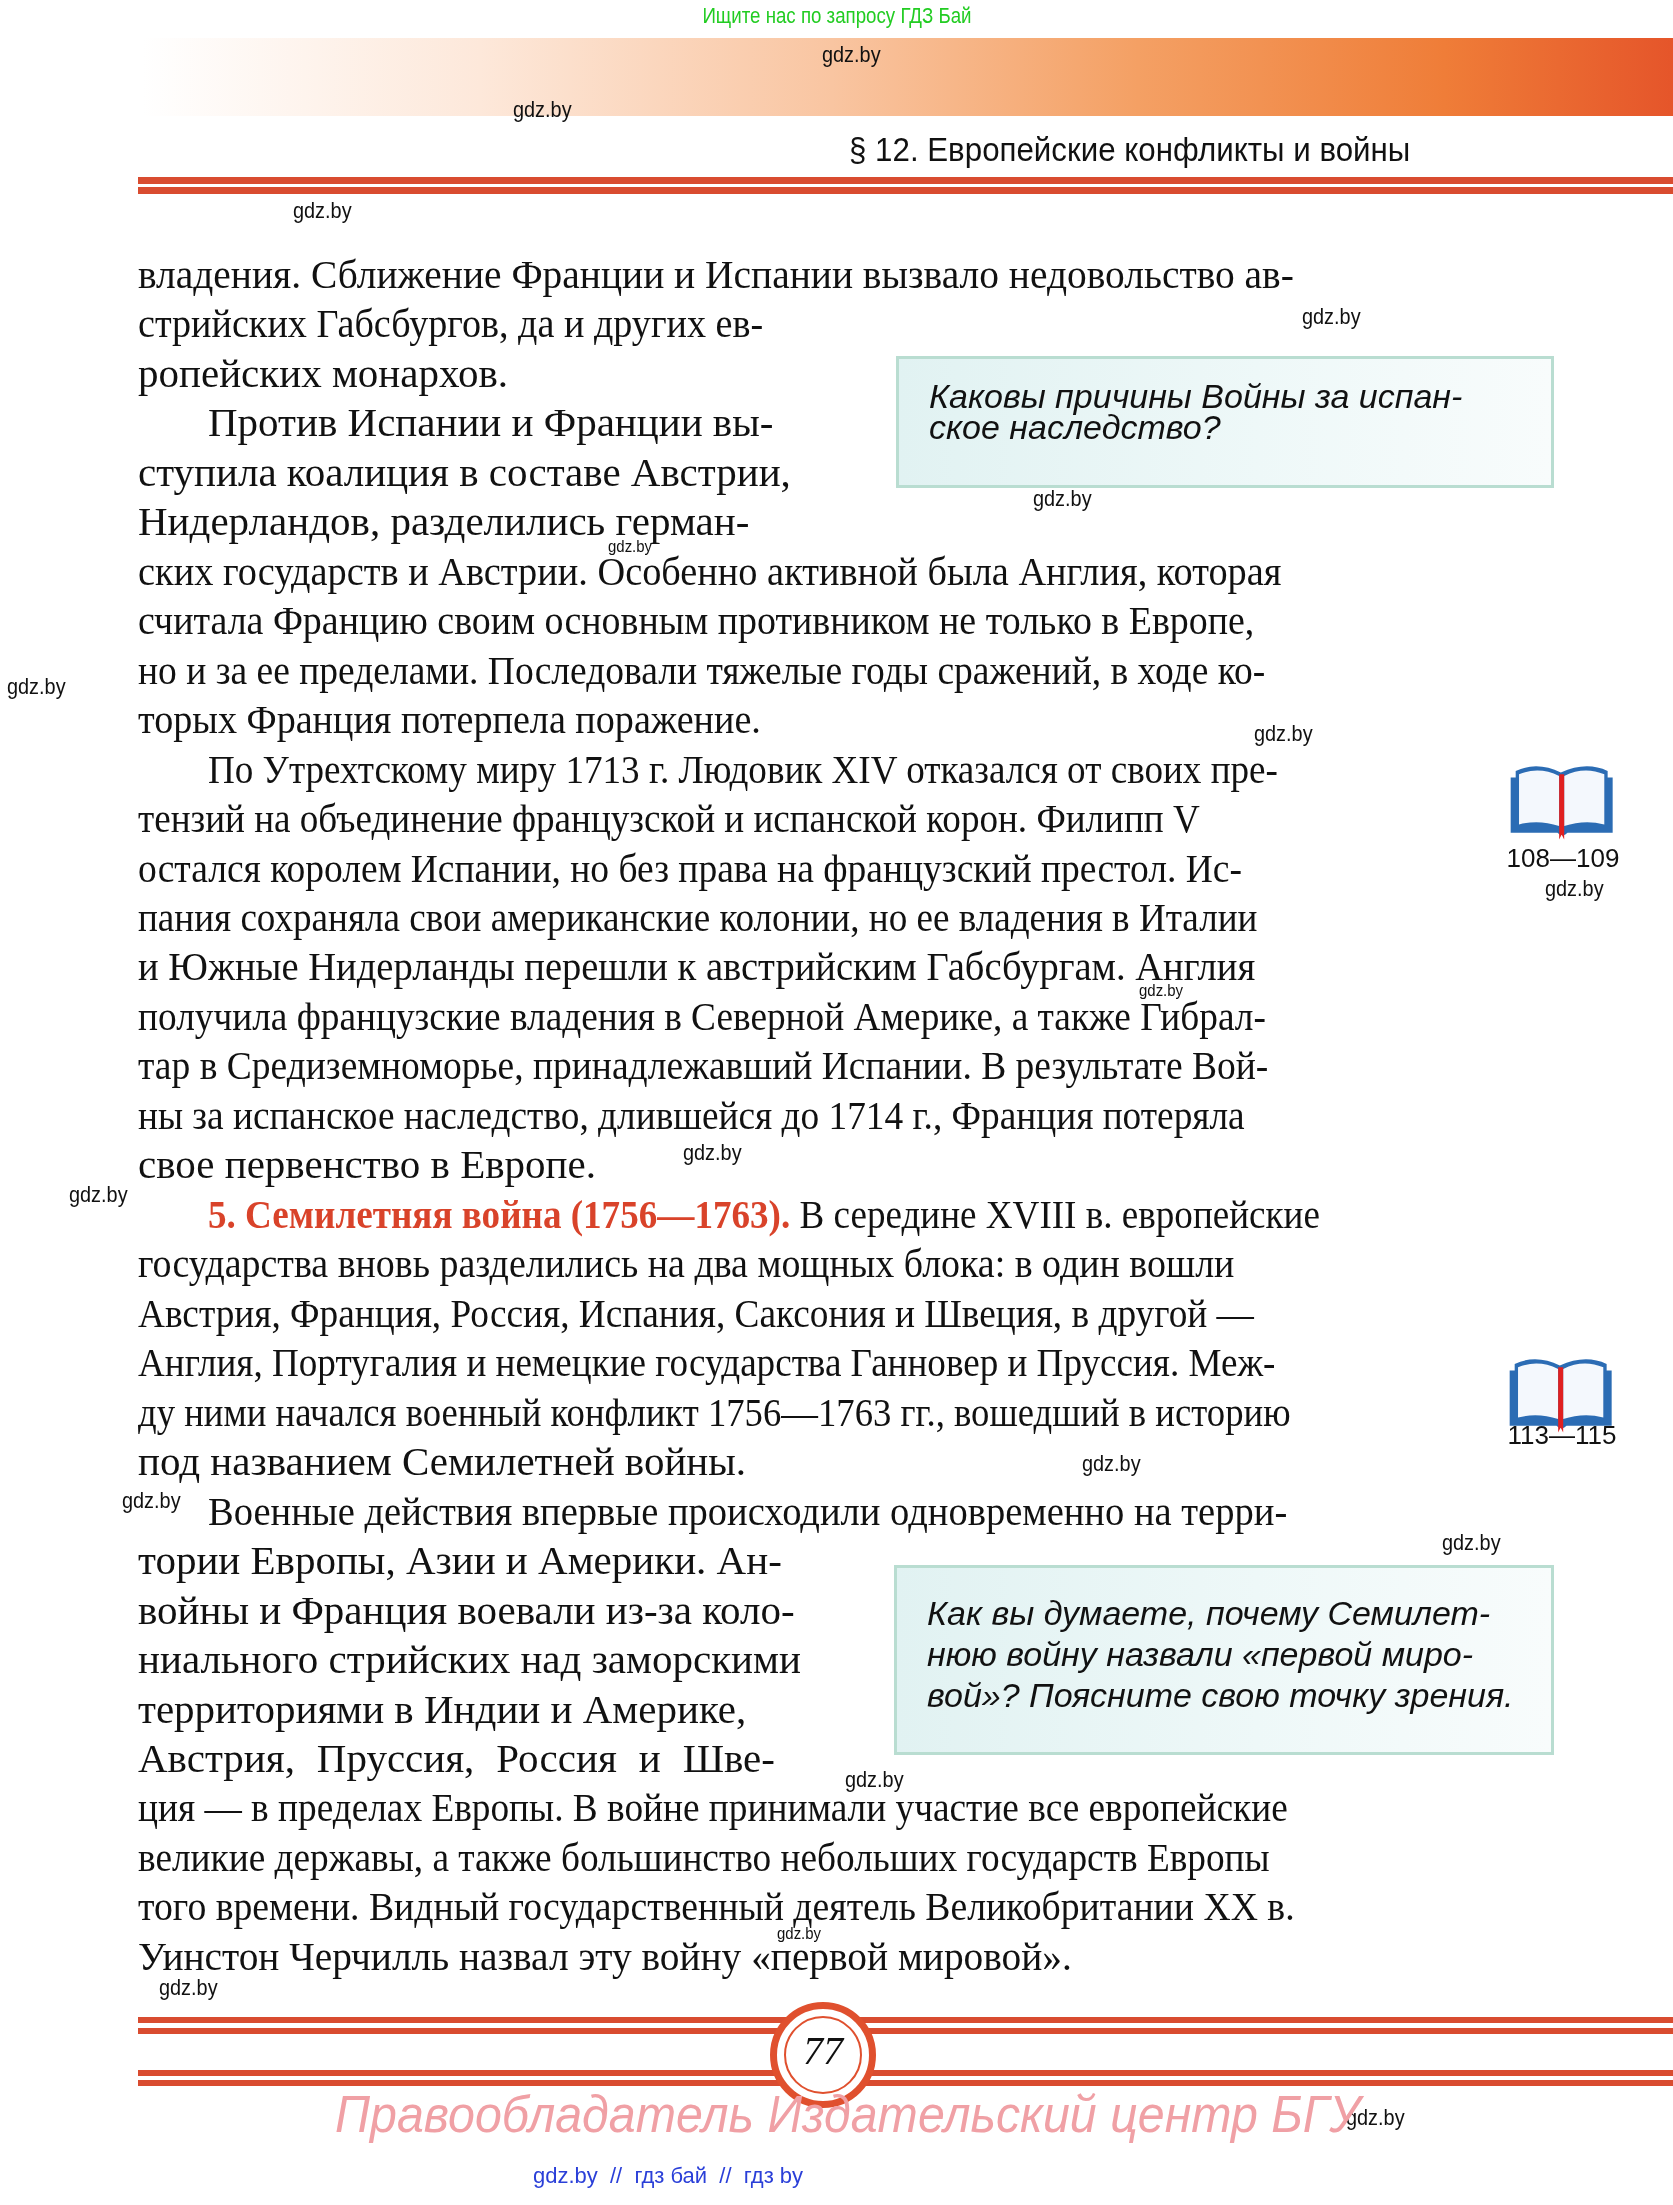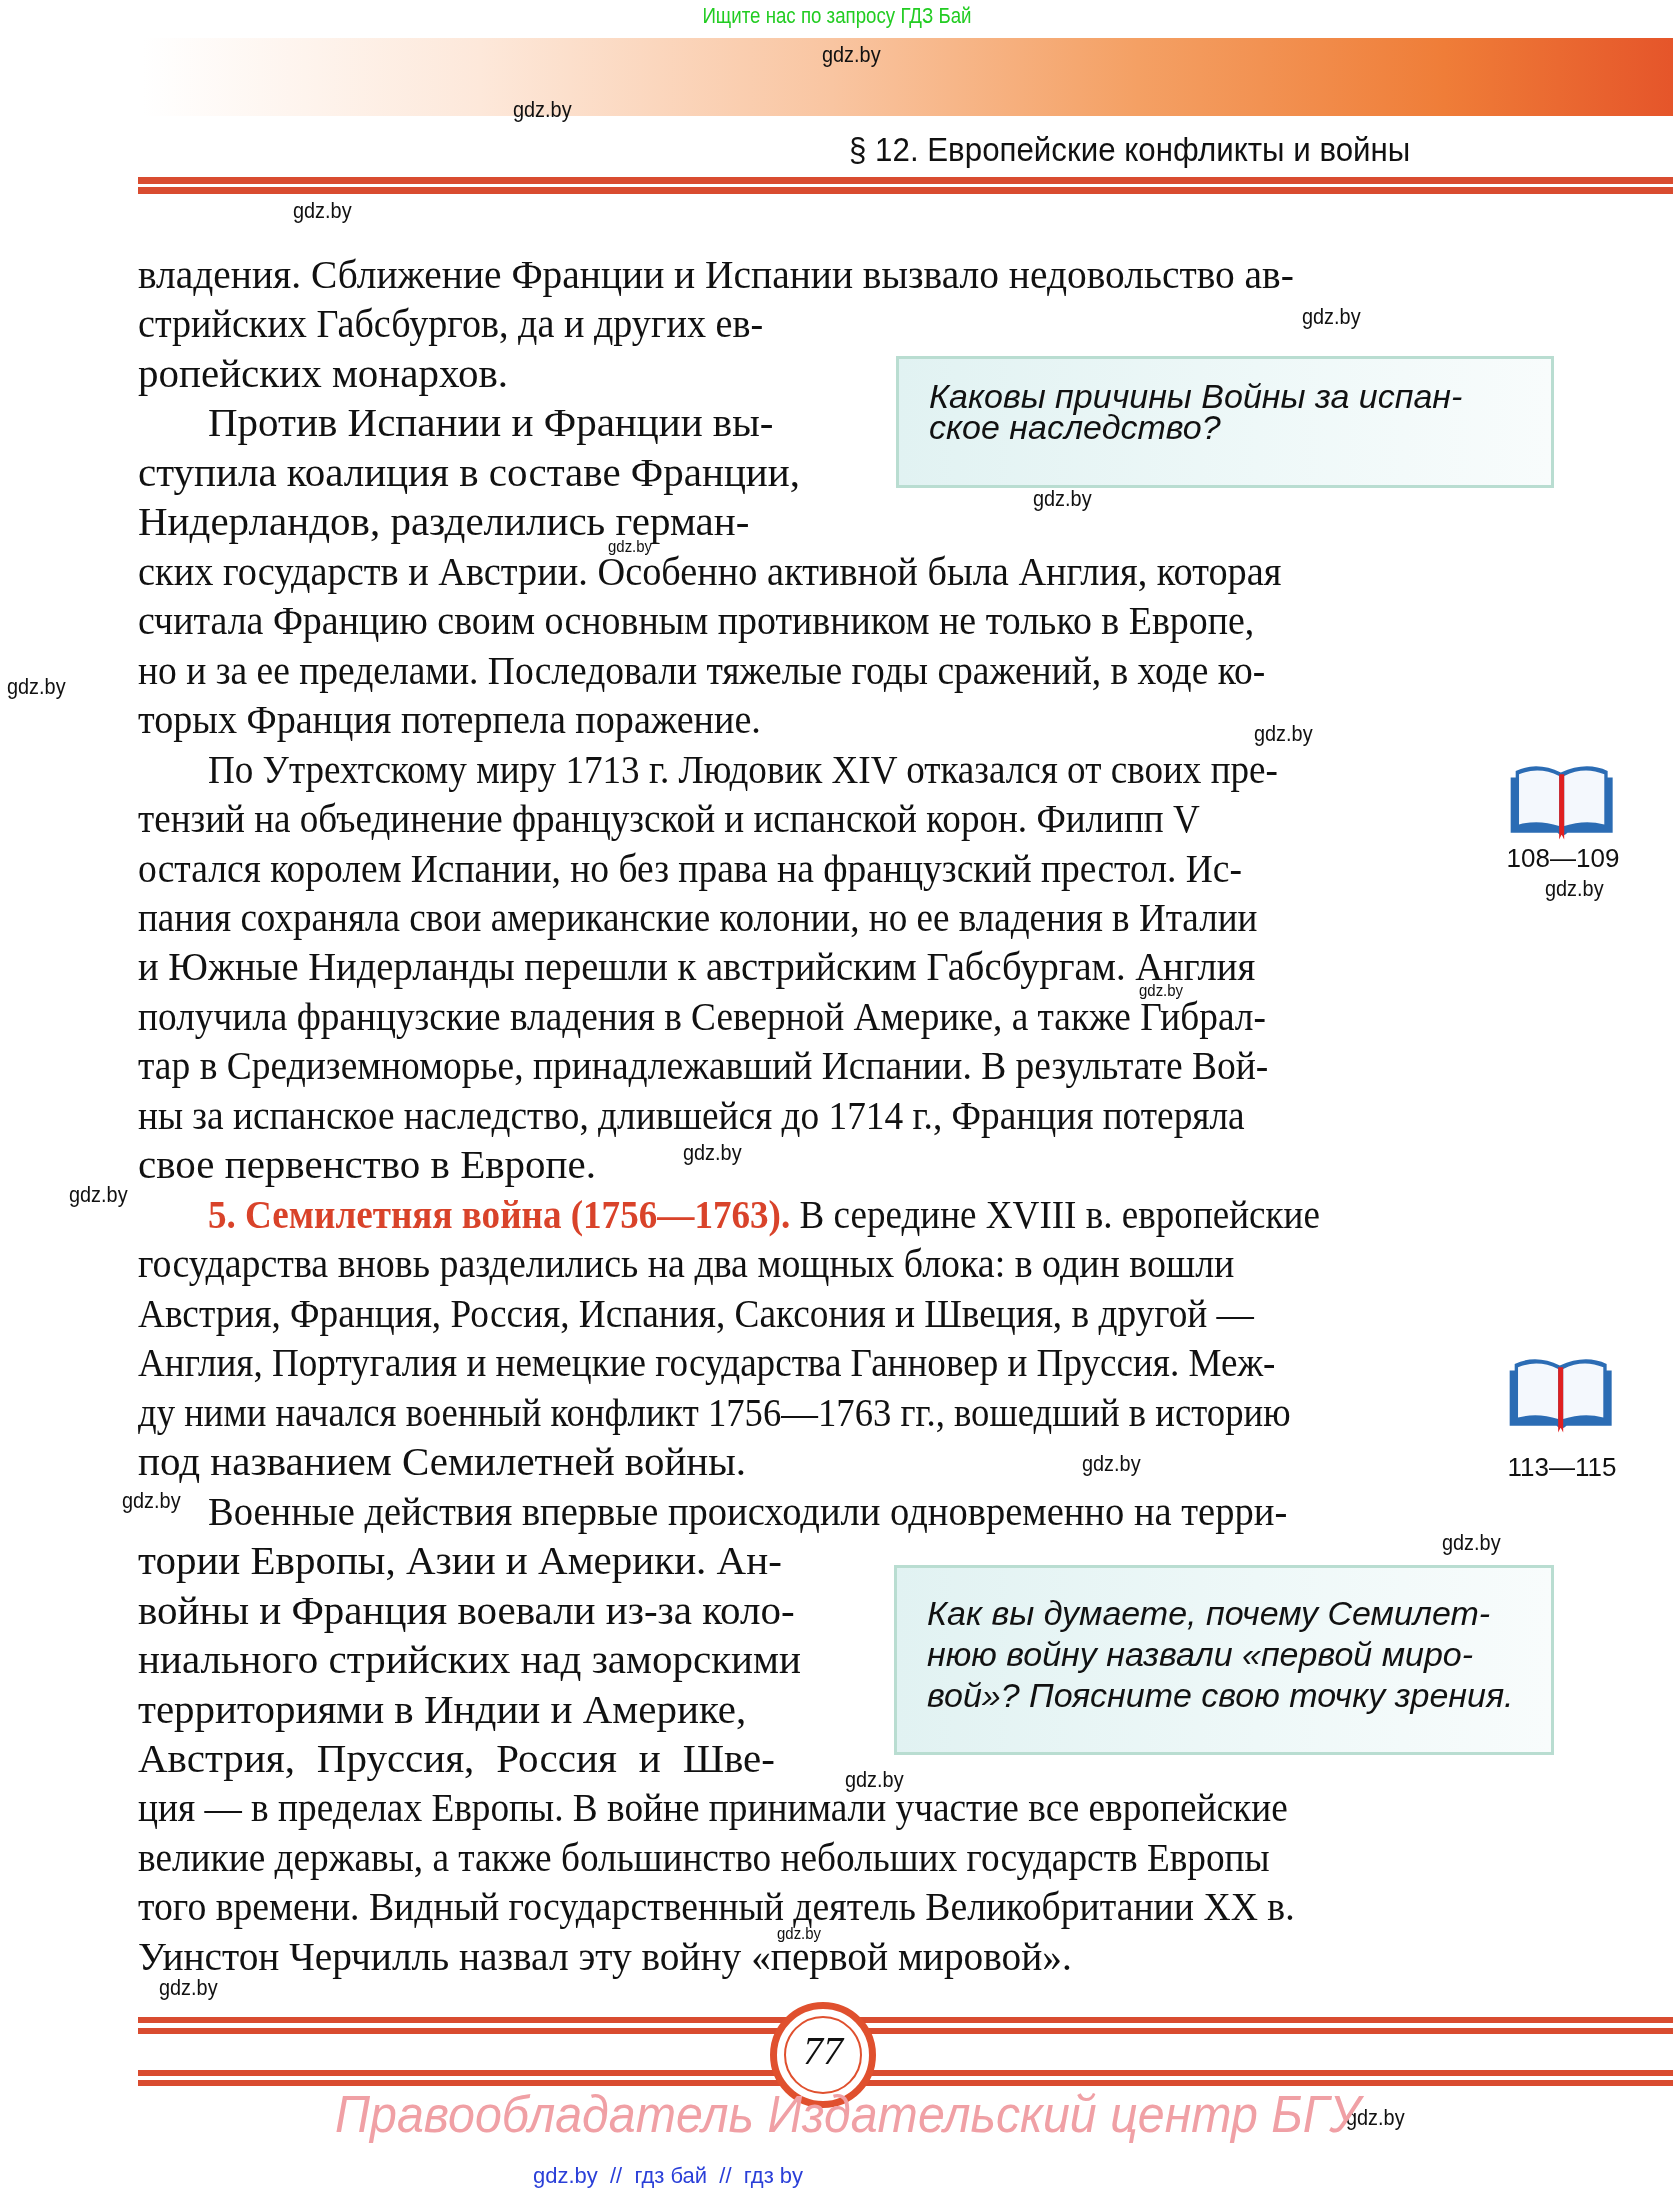--- a/index.html
+++ b/index.html
@@ -102,21 +102,21 @@
 <div class="abs wm" style="left:845px; top:1767px">gdz.by</div>
 <div class="abs wm small" style="left:777px; top:1924px">gdz.by</div>
 <div class="abs wm" style="left:159px; top:1975px">gdz.by</div>
 <div class="abs wm" style="left:1346px; top:2105px">gdz.by</div>
 
 <div class="text">
   <div class="line" style="top:250px; transform:scaleX(0.962)">владения. Сближение Франции и Испании вызвало недовольство ав-</div>
   <div class="line" style="top:299px; transform:scaleX(0.93)">стрийских Габсбургов, да и других ев-</div>
   <div class="line" style="top:349px">ропейских монархов.</div>
   <div class="line" style="top:398px; left:208px">Против Испании и Франции вы-</div>
-  <div class="line" style="top:448px">ступила коалиция в составе Франции,</div>
+  <div class="line" style="top:448px">ступила коалиция в составе Австрии,</div>
   <div class="line" style="top:497px">Нидерландов, разделились герман-</div>
   <div class="line" style="top:547px; transform:scaleX(0.935)">ских государств и Австрии. Особенно активной была Англия, которая</div>
   <div class="line" style="top:596px; transform:scaleX(0.925)">считала Францию своим основным противником не только в Европе,</div>
   <div class="line" style="top:646px; transform:scaleX(0.915)">но и за ее пределами. Последовали тяжелые годы сражений, в ходе ко-</div>
   <div class="line" style="top:695px; transform:scaleX(0.93)">торых Франция потерпела поражение.</div>
   <div class="line" style="top:745px; left:208px; transform:scaleX(0.905)">По Утрехтскому миру 1713 г. Людовик XIV отказался от своих пре-</div>
   <div class="line" style="top:794px; transform:scaleX(0.905)">тензий на объединение французской и испанской корон. Филипп V</div>
   <div class="line" style="top:844px; transform:scaleX(0.915)">остался королем Испании, но без права на французский престол. Ис-</div>
   <div class="line" style="top:893px; transform:scaleX(0.905)">пания сохраняла свои американские колонии, но ее владения в Италии</div>
   <div class="line" style="top:942px; transform:scaleX(0.94)">и Южные Нидерланды перешли к австрийским Габсбургам. Англия</div>
@@ -166,21 +166,21 @@
   <div class="book-label" style="top:84px">108—109</div>
 </div>
 
 <div class="book" style="left:1508px; top:1352px">
   <svg width="107" height="84" viewBox="0 0 128 100">
     <path d="M2 22 L8 22 L8 14 Q34 2 62 16 Q92 2 118 14 L118 22 L124 22 L124 88 L70 88 Q64 94 58 88 L2 88 Z" fill="#2b6cb4"></path>
     <path d="M12 18 Q36 8 60 20 L60 80 Q36 72 12 78 Z" fill="#f4f8fd"></path>
     <path d="M66 20 Q90 8 114 18 L114 78 Q90 72 66 80 Z" fill="#f4f8fd"></path>
     <path d="M60 18 L66 18 L66 96 L63 90 L60 96 Z" fill="#e02020"></path>
   </svg>
-  <div class="book-label" style="top:100px">113—115</div>
+  <div class="book-label" style="top:68px">113—115</div>
 </div>
 
 <div class="abs stripe" style="top:2017px; height:5.9px"></div>
 <div class="abs stripe" style="top:2028px; height:5.9px"></div>
 <div class="abs stripe" style="top:2070px; height:5.9px"></div>
 <div class="abs stripe" style="top:2080px; height:5.9px"></div>
 
 <div class="page-circle">
   <div class="page-circle-inner"></div>
   <div class="page-num">77</div>

